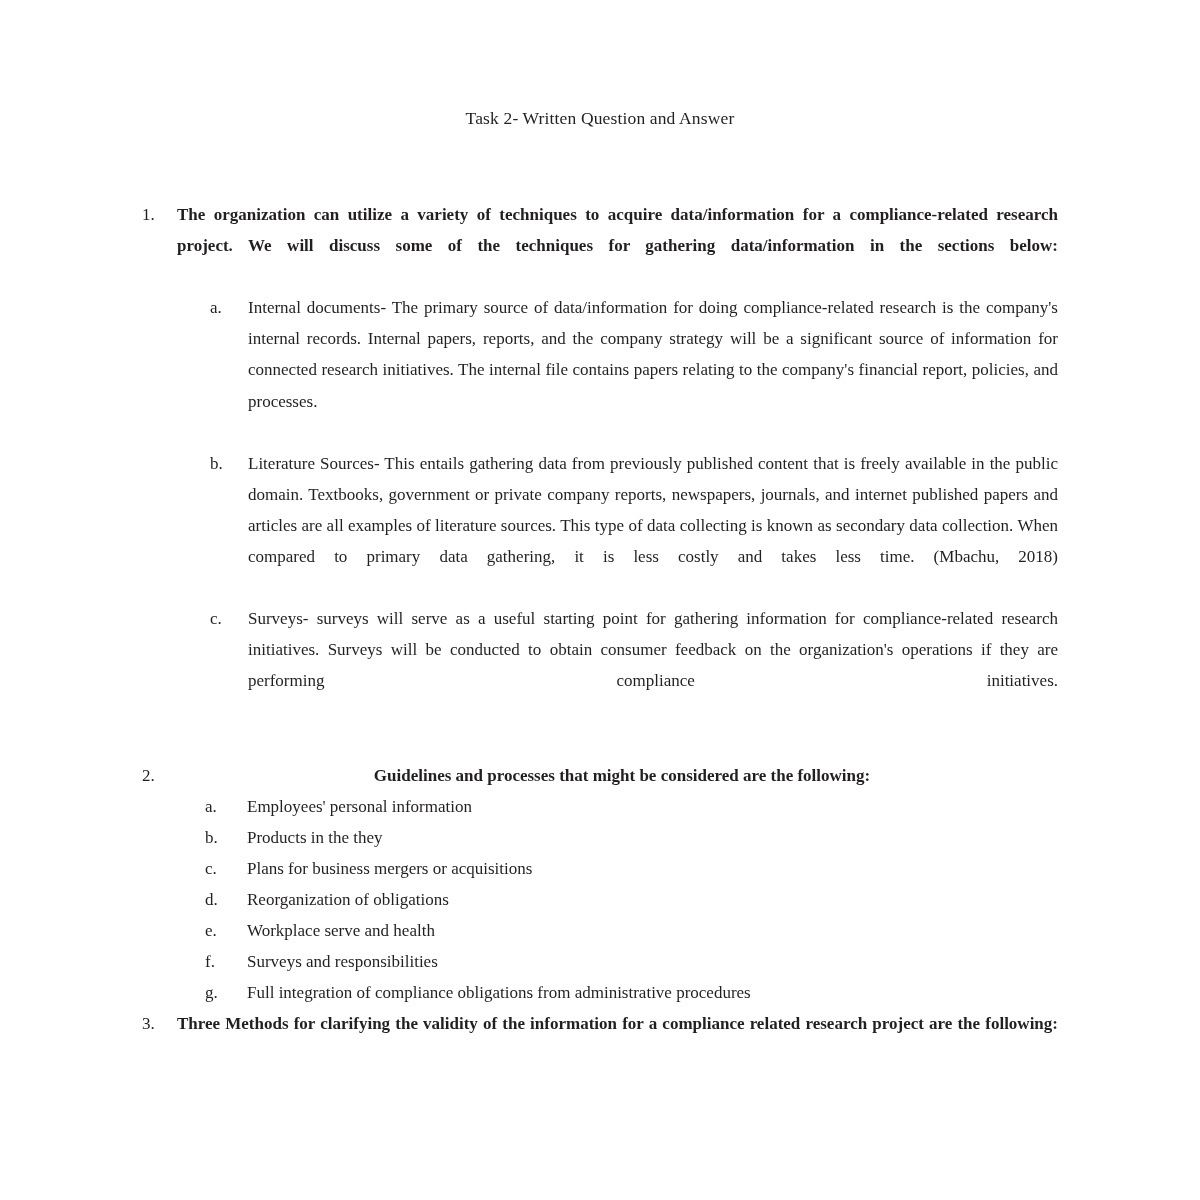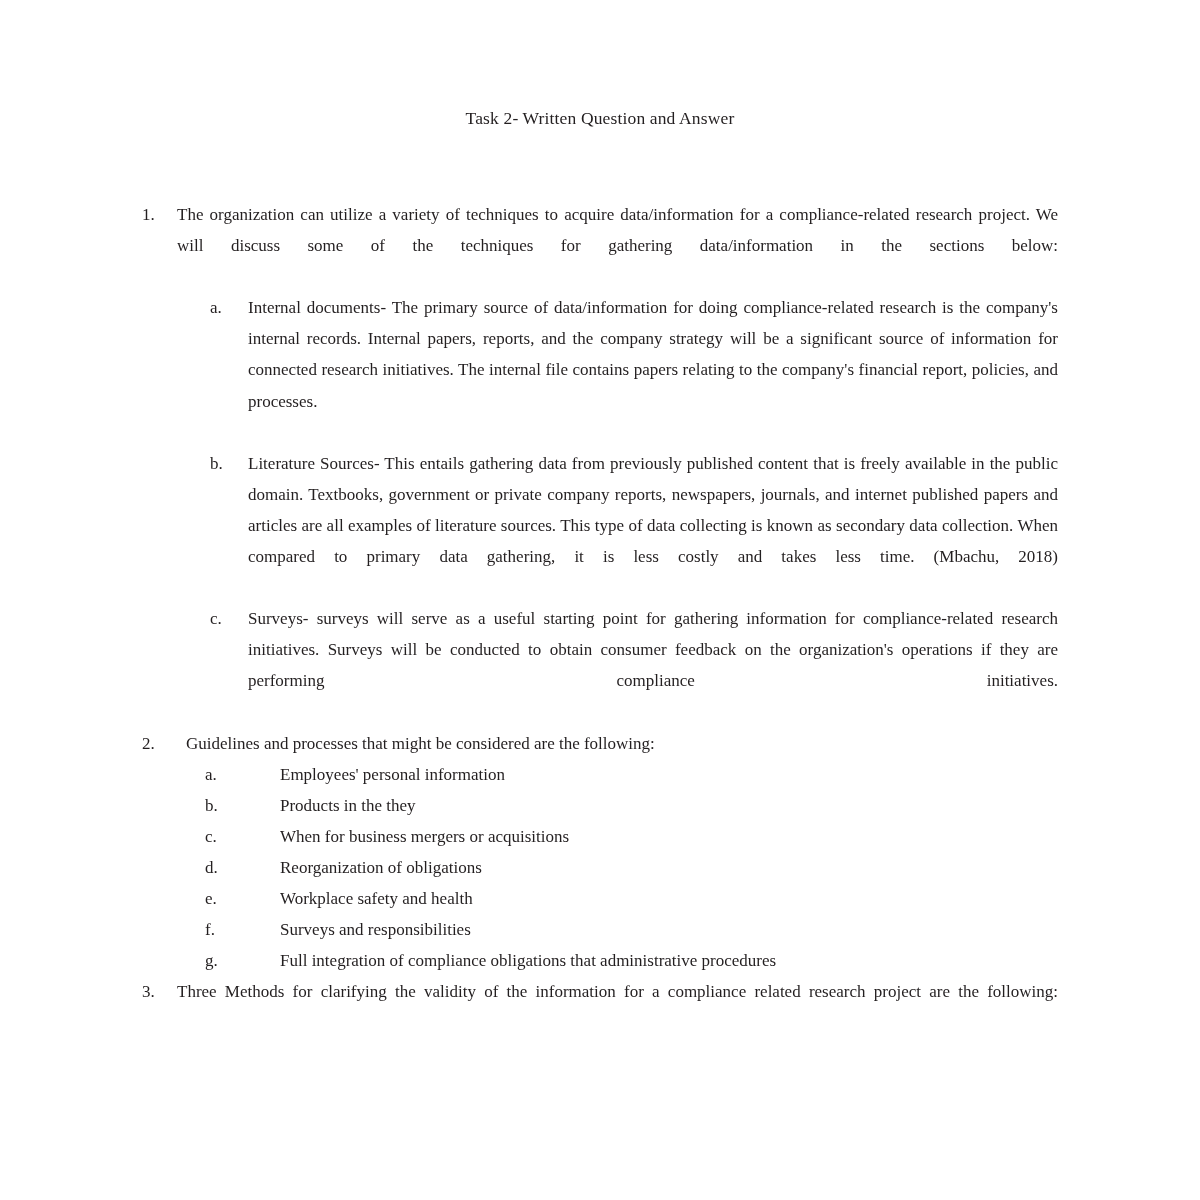--- a/index.html
+++ b/index.html
@@ -59,29 +59,31 @@
     top: 0;
     width: 30px;
     text-align: left;
     font-size: 17px;
     line-height: 31.1px;
   }
   .num-item > .text {
     display: block;
     text-align: justify;
     text-justify: inter-word;
+    font-weight: bold;
   }
   
   .num-item > .text::after {
     content: "";
     display: inline-block;
     width: 100%;
   }
   .num-item.no-justify > .text {
-    text-align: left;
+    text-align: center;
+    margin-top: 32px;
   }
   .num-item.no-justify > .text::after { display: none; }
 
   
   .num-item.indent-wide {
     padding-left: 44px;
   }
 
   
   .sub-list {
@@ -118,21 +120,20 @@
     width: 100%;
   }
   
   .sub-item.short {
     margin-left: 63px;
     padding-left: 42px;
   }
   .sub-item.short > .text {
     text-align: left;
     white-space: nowrap;
-    margin-left: 33px;
   }
   .sub-item.short > .text::after { display: none; }
 </style>
 </head>
 <body>
 
 <div class="page">
 
   <div class="doc-title">Task 2- Written Question and Answer</div>
 
@@ -167,37 +168,37 @@
       <div class="sub-item short">
         <span class="marker">a.</span>
         <span class="text">Employees' personal information</span>
       </div>
       <div class="sub-item short">
         <span class="marker">b.</span>
         <span class="text">Products in the they</span>
       </div>
       <div class="sub-item short">
         <span class="marker">c.</span>
-        <span class="text">When for business mergers or acquisitions</span>
+        <span class="text">Plans for business mergers or acquisitions</span>
       </div>
       <div class="sub-item short">
         <span class="marker">d.</span>
         <span class="text">Reorganization of obligations</span>
       </div>
       <div class="sub-item short">
         <span class="marker">e.</span>
-        <span class="text">Workplace safety and health</span>
+        <span class="text">Workplace serve and health</span>
       </div>
       <div class="sub-item short">
         <span class="marker">f.</span>
         <span class="text">Surveys and responsibilities</span>
       </div>
       <div class="sub-item short">
         <span class="marker">g.</span>
-        <span class="text">Full integration of compliance obligations that administrative procedures</span>
+        <span class="text">Full integration of compliance obligations from administrative procedures</span>
       </div>
     </div>
 
     <div class="num-item">
       <span class="marker">3.</span>
       <span class="text">Three Methods for clarifying the validity of the information for a compliance related research project are the following:</span>
     </div>
 
   </div>
 </div>

